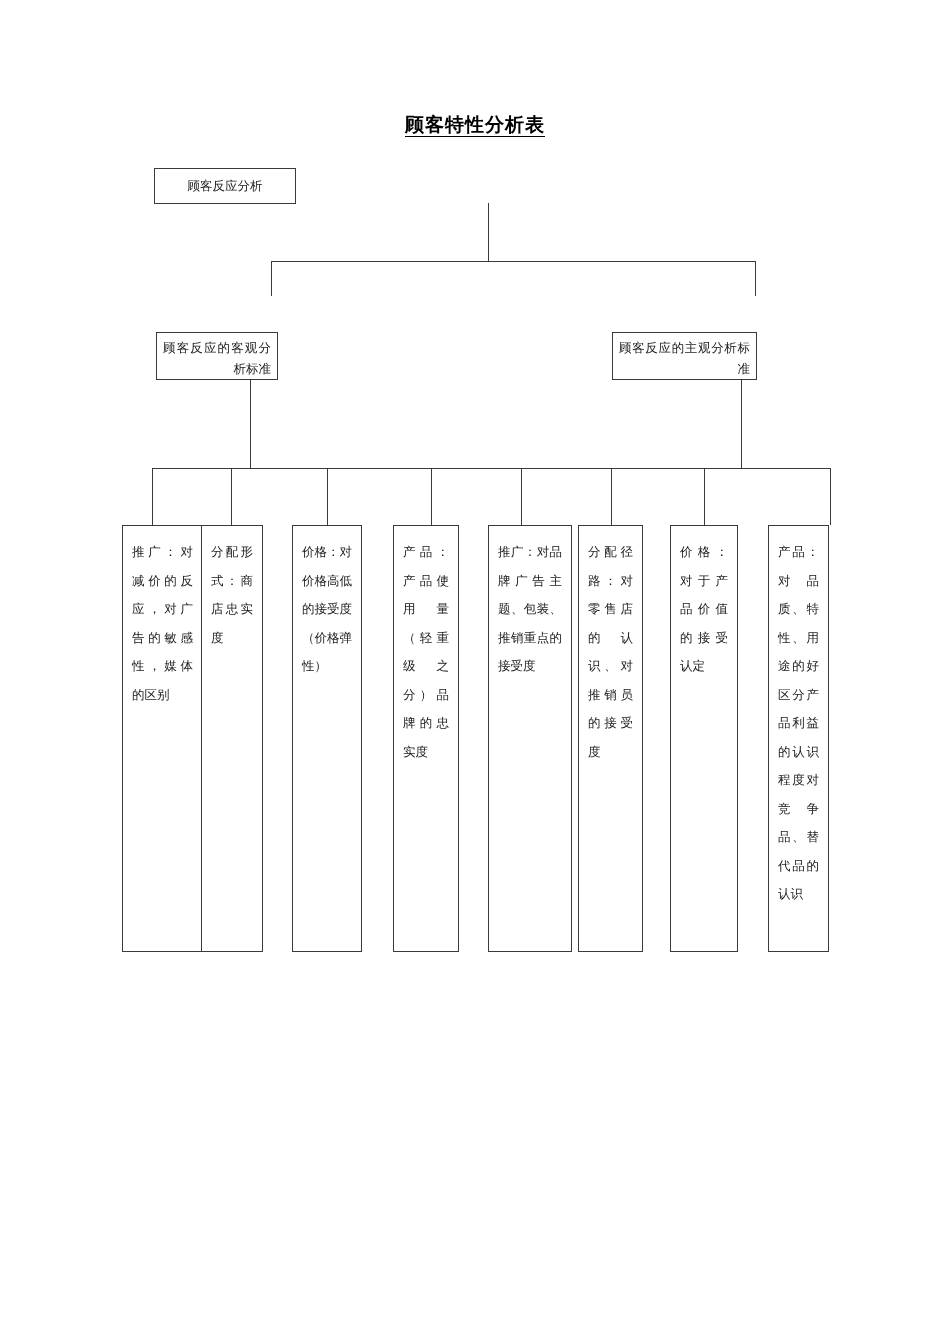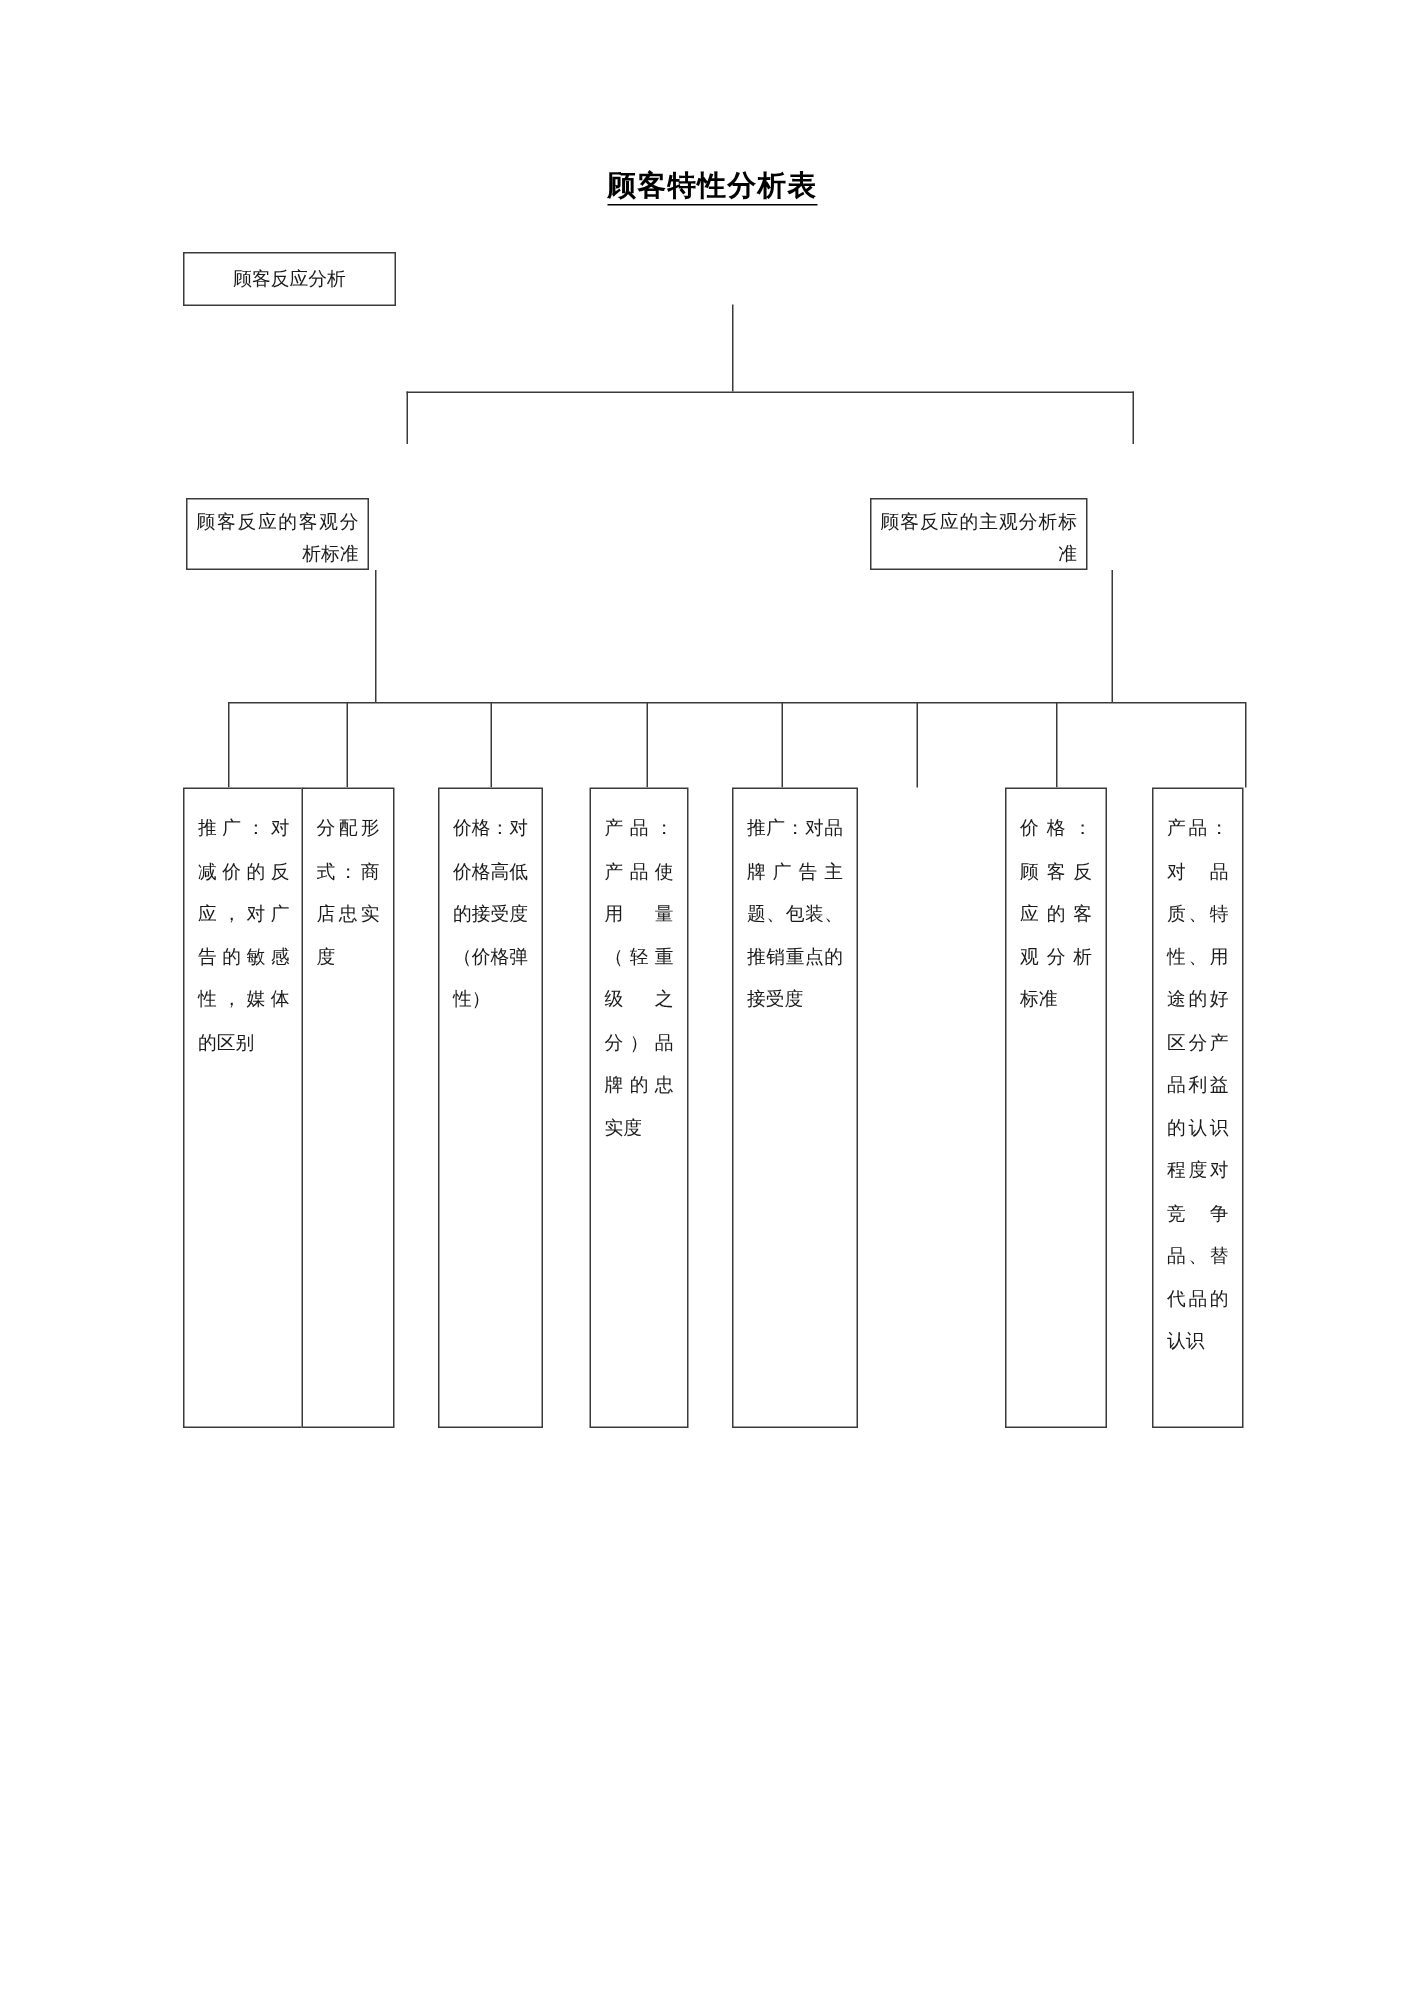--- a/index.html
+++ b/index.html
@@ -43,20 +43,21 @@
 
   
   .node {
     position: absolute;
     box-sizing: border-box;
     border: 1px solid #3a3a3a;
     background: #ffffff;
     font-size: 12.5px;
     line-height: 20px;
     color: #1a1a1a;
+    margin-left: 32px;
   }
 
   .node-root {
     left: 122px;
     top: 168px;
     width: 142px;
     height: 36px;
     display: flex;
     align-items: center;
     justify-content: center;
@@ -160,22 +161,25 @@
   </div>
 
   <div class="leaf" style="left:393px; width:66px;">
     <span>产品：产品使用量（轻重级之分）品牌的忠实度</span>
   </div>
 
   <div class="leaf" style="left:488px; width:84px;">
     <span>推广：对品牌广告主题、包装、推销重点的接受度</span>
   </div>
 
+  <div class="leaf" style="left:578px; width:65px;">
+    <span>分配径路：对零售店的认识、对推销员的接受度</span>
+  </div>
 
   <div class="leaf" style="left:670px; width:68px;">
-    <span>价格：顾客反应的客观分析标准</span>
+    <span>价格：对于产品价值的接受认定</span>
   </div>
 
   <div class="leaf" style="left:768px; width:61px;">
     <span>产品：对品质、特性、用途的好区分产品利益的认识程度对竞争品、替代品的认识</span>
   </div>
 
 </div>
 
 </body></html>

